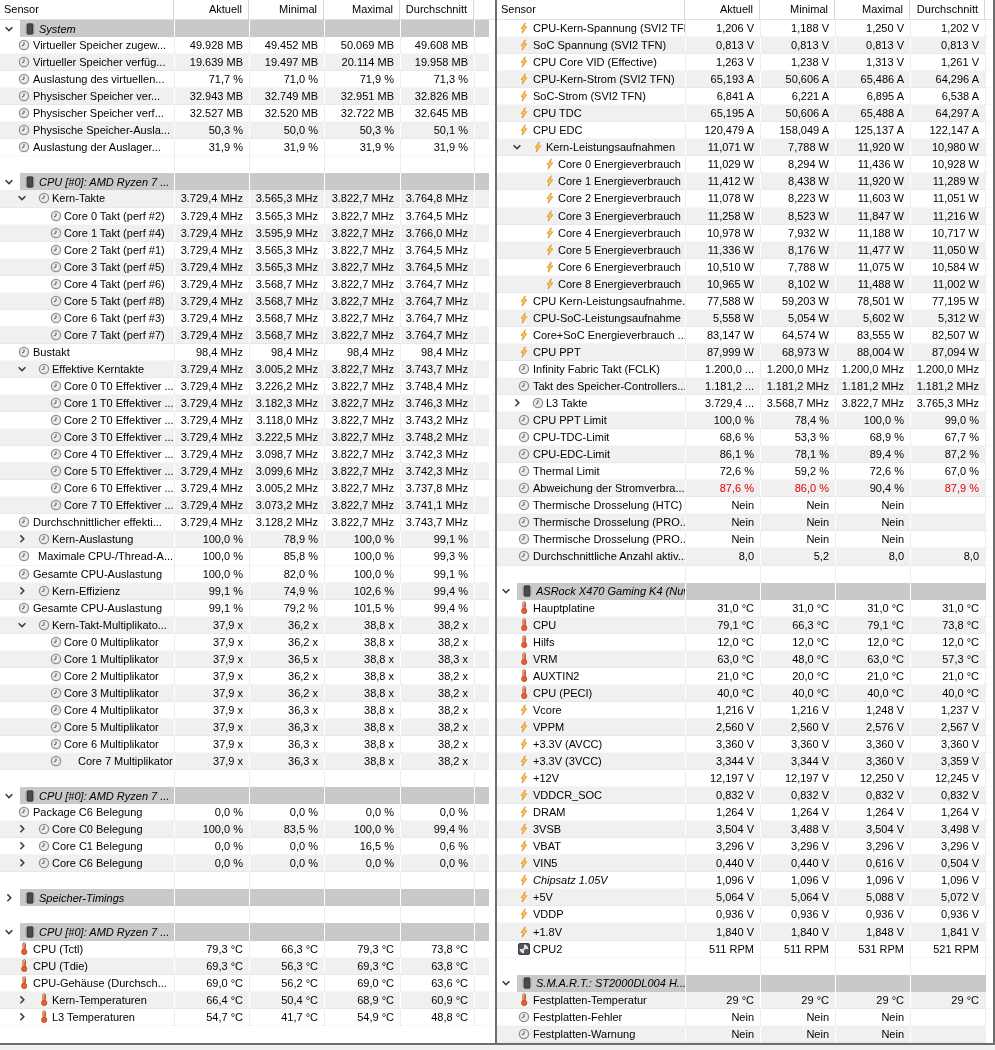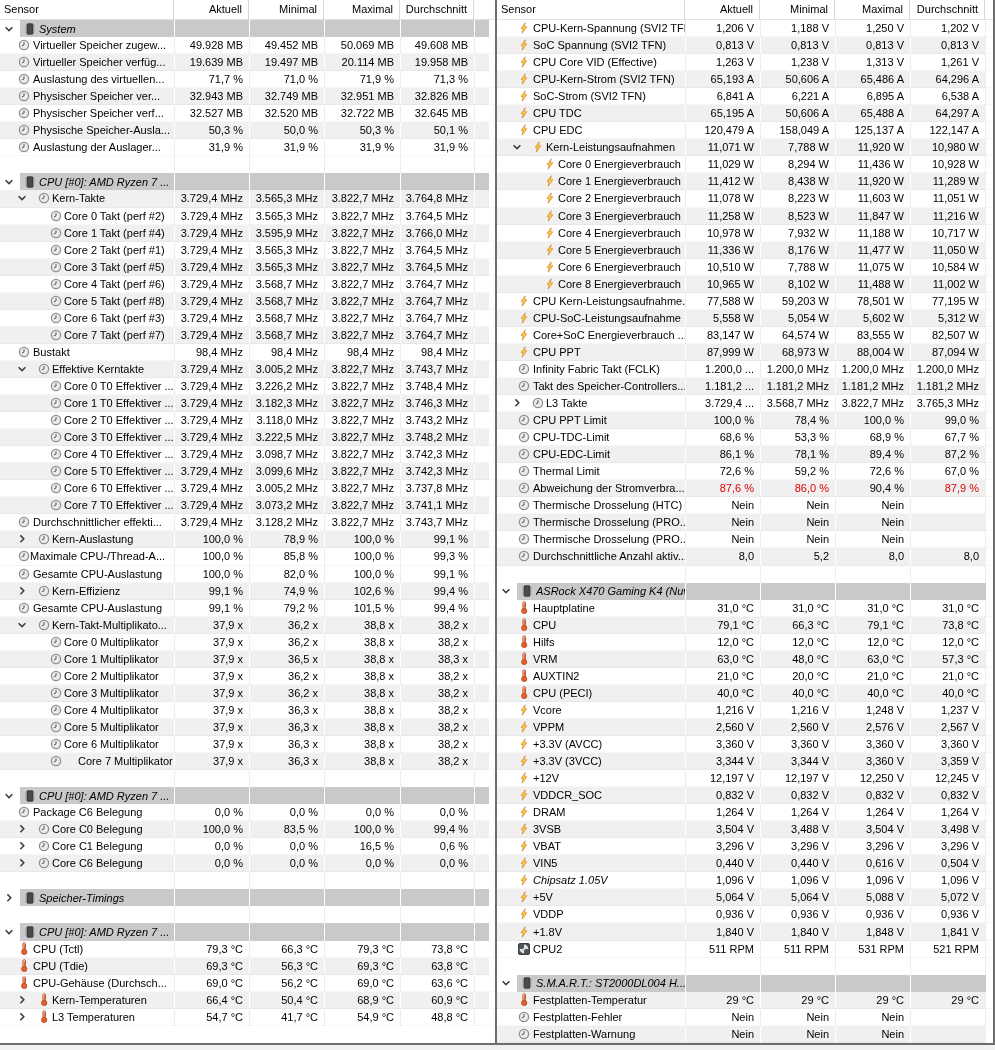--- a/index.html
+++ b/index.html
@@ -579,21 +579,21 @@
         </div>
         <div class="row itm rw-l-w">
           <div class="lbl lbl-l">
             <span class="ic" style="margin-left: 18px;">
               <svg width="12" height="12" viewBox="0 0 12 12">
                 <circle cx="6" cy="6" r="4.6" fill="#ececec" stroke="#8f8f8f" stroke-width="1.3"></circle>
                 <path d="M6 6 L6 3.1" stroke="#555" stroke-width="1" fill="none"></path>
                 <path d="M6 6 L3.9 6.9" stroke="#555" stroke-width="1" fill="none"></path>
               </svg>
             </span>
-            <span class="txt" style="margin-left: 0;">Maximale CPU-/Thread-A...</span>
+            <span class="txt" style="margin-left: 8px;">Maximale CPU-/Thread-A...</span>
           </div>
           <div class="val v-l0">100,0 %</div>
           <div class="val v-l1">85,8 %</div>
           <div class="val v-l2">100,0 %</div>
           <div class="val v-l3">99,3 %</div>
         </div>
         <div class="row itm rw-l-w">
           <div class="lbl lbl-l">
             <span class="ic" style="margin-left: 18px;">
               <svg width="12" height="12" viewBox="0 0 12 12">

